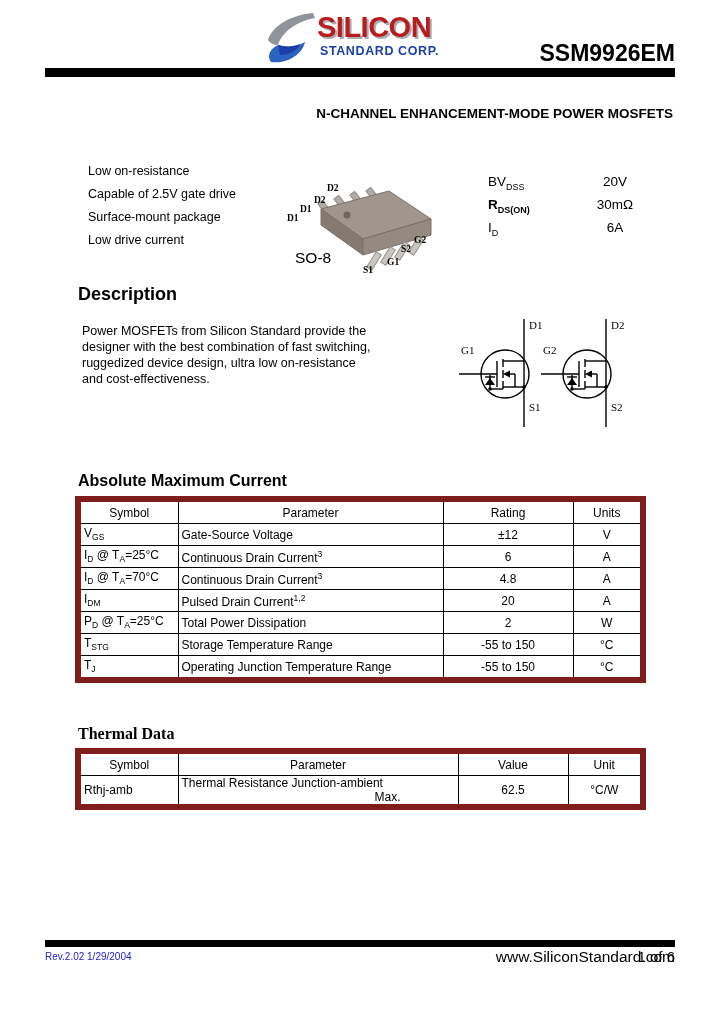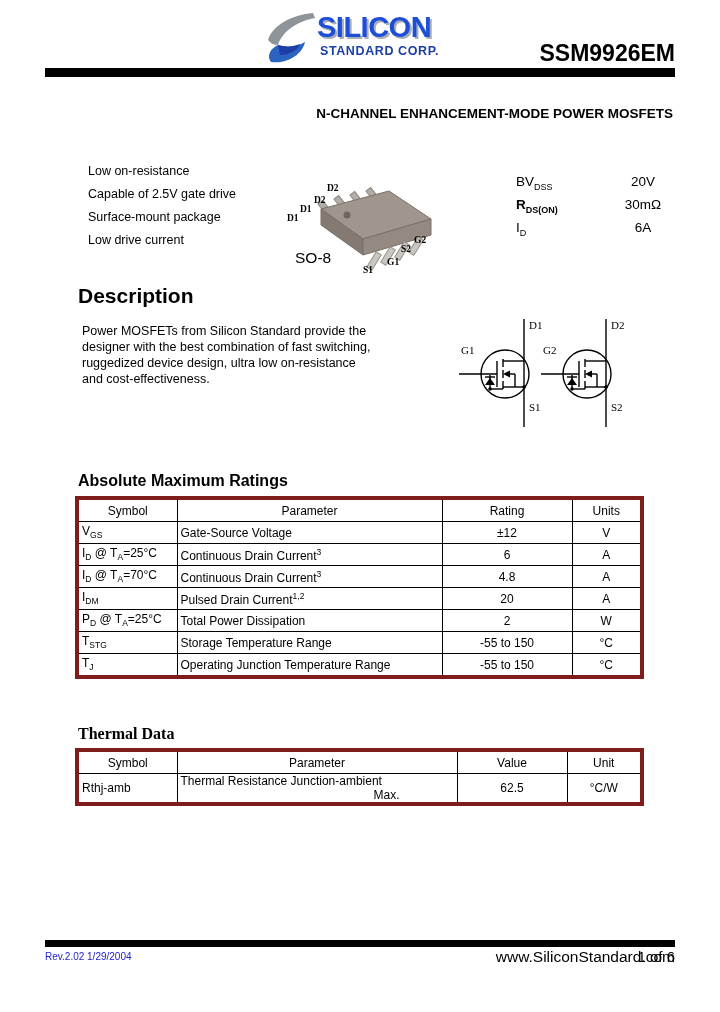--- a/index.html
+++ b/index.html
@@ -4,61 +4,61 @@
 <style>
   html,body{margin:0;padding:0;background:#ffffff;}
   .page{position:relative;width:720px;height:1012px;background:#ffffff;
         font-family:"Liberation Sans",sans-serif;color:#000;overflow:hidden;}
   .abs{position:absolute;}
 
   
   .logo{left:265px;top:11px;width:190px;height:54px;}
   .logo-swoosh{position:absolute;left:0;top:1px;}
   .logo-name{position:absolute;left:52px;top:0px;font-size:29px;font-weight:bold;
-             letter-spacing:-0.5px;color:#1d4ed8;text-shadow:2px 2px 0 #a9aeb6;}
+             letter-spacing:-0.5px;color:#b91c1c;text-shadow:2px 2px 0 #a9aeb6;}
   .logo-subname{position:absolute;left:55px;top:33px;font-size:12.5px;font-weight:bold;
                 letter-spacing:0.6px;color:#1c3ea6;}
   .part-number{right:45px;top:40px;font-size:23px;font-weight:bold;}
   .rule-top{left:45px;top:68px;width:630px;height:9px;background:#000;}
   .subtitle{right:47px;top:106px;font-size:13.5px;font-weight:bold;}
 
   
   .features{left:80px;top:152px;width:250px;list-style:none;margin:8px;padding:0;}
   .features li{height:23px;line-height:23px;font-size:12.5px;}
   .specs{left:488px;top:170px;width:190px;}
-  .spec-row{position:relative;height:23px;line-height:23px;font-size:13.5px;margin-left:28px;}
+  .spec-row{position:relative;height:23px;line-height:23px;font-size:13.5px;}
   .spec-sym{position:absolute;left:0;}
   .spec-sym sub{font-size:9px;}
   .spec-val{position:absolute;left:72px;width:110px;text-align:center;}
   .spec-em{font-weight:bold;}
 
   
   .package{left:281px;top:181px;width:170px;height:105px;}
   .pin-label{position:absolute;font-family:"Liberation Serif",serif;font-weight:bold;
              font-size:9.5px;}
   .pkg-label{position:absolute;left:14px;top:68px;font-size:15.5px;}
 
   
-  .desc-h{left:78px;top:284px;font-size:21px;font-weight:bold;}
+  .desc-h{left:78px;top:284px;font-size:18px;font-weight:bold;}
   .desc-p{left:82px;top:323px;width:298px;font-size:12.5px;line-height:16px;margin:0;}
 
   
   .mos{width:92px;height:112px;top:317px;}
   .mos-1{left:457px;} .mos-2{left:539px;}
   .mos-label{position:absolute;font-family:"Liberation Serif",serif;font-size:11px;}
   .lab-d{left:72px;top:2px;} .lab-g{left:4px;top:27px;} .lab-s{left:72px;top:84px;}
 
   
   .sec-h{font-size:16px;font-weight:bold;}
   .h-absmax{left:78px;top:472px;}
   .h-thermal{left:78px;top:725px;font-family:Liberation Serif, serif;}
 
   
   table.ds{position:absolute;left:75px;border-collapse:collapse;table-layout:fixed;
-           width:565px;font-size:12px;border:4px solid #7f1d1d;}
+           width:565px;font-size:12px;border:6px solid #7f1d1d;}
   #absmax-table{top:496px;} #thermal-table{top:748px;}
   table.ds th,table.ds td{border:1px solid #000;height:21px;padding:0 3px;
                           font-weight:normal;overflow:hidden;white-space:nowrap;}
   table.ds th{text-align:center;}
   td.c-sym{text-align:left;} td.c-par{text-align:left;}
   td.c-val,td.c-unit{text-align:center;}
   table.ds sub,table.ds sup{font-size:8.5px;}
   .par-right{float:right;padding-right:54px;}
   #absmax-table col:nth-child(1){width:100px;} #absmax-table col:nth-child(2){width:265px;}
   #absmax-table col:nth-child(3){width:130px;} #absmax-table col:nth-child(4){width:70px;}
@@ -195,21 +195,21 @@
       <polygon points="46,57 53,53.5 53,60.5" fill="#000"></polygon>
       <polygon points="33,61 28,68 38,68" fill="#000"></polygon>
       <circle cx="33" cy="72" r="1.8" fill="#000"></circle>
       <circle cx="67" cy="70" r="1.8" fill="#000"></circle>
     </svg>
     <span class="mos-label lab-d">D2</span>
     <span class="mos-label lab-g">G2</span>
     <span class="mos-label lab-s">S2</span>
   </div>
 
-  <h2 class="abs sec-h h-absmax" style="margin:0;">Absolute Maximum Ratings</h2>
+  <h2 class="abs sec-h h-absmax" style="margin:0;">Absolute Maximum Current</h2>
   <table class="ds" id="absmax-table">
     <colgroup>
         <col>
         <col>
         <col>
         <col>
       </colgroup>
     <thead>
         <tr>
           <th>Symbol</th>

